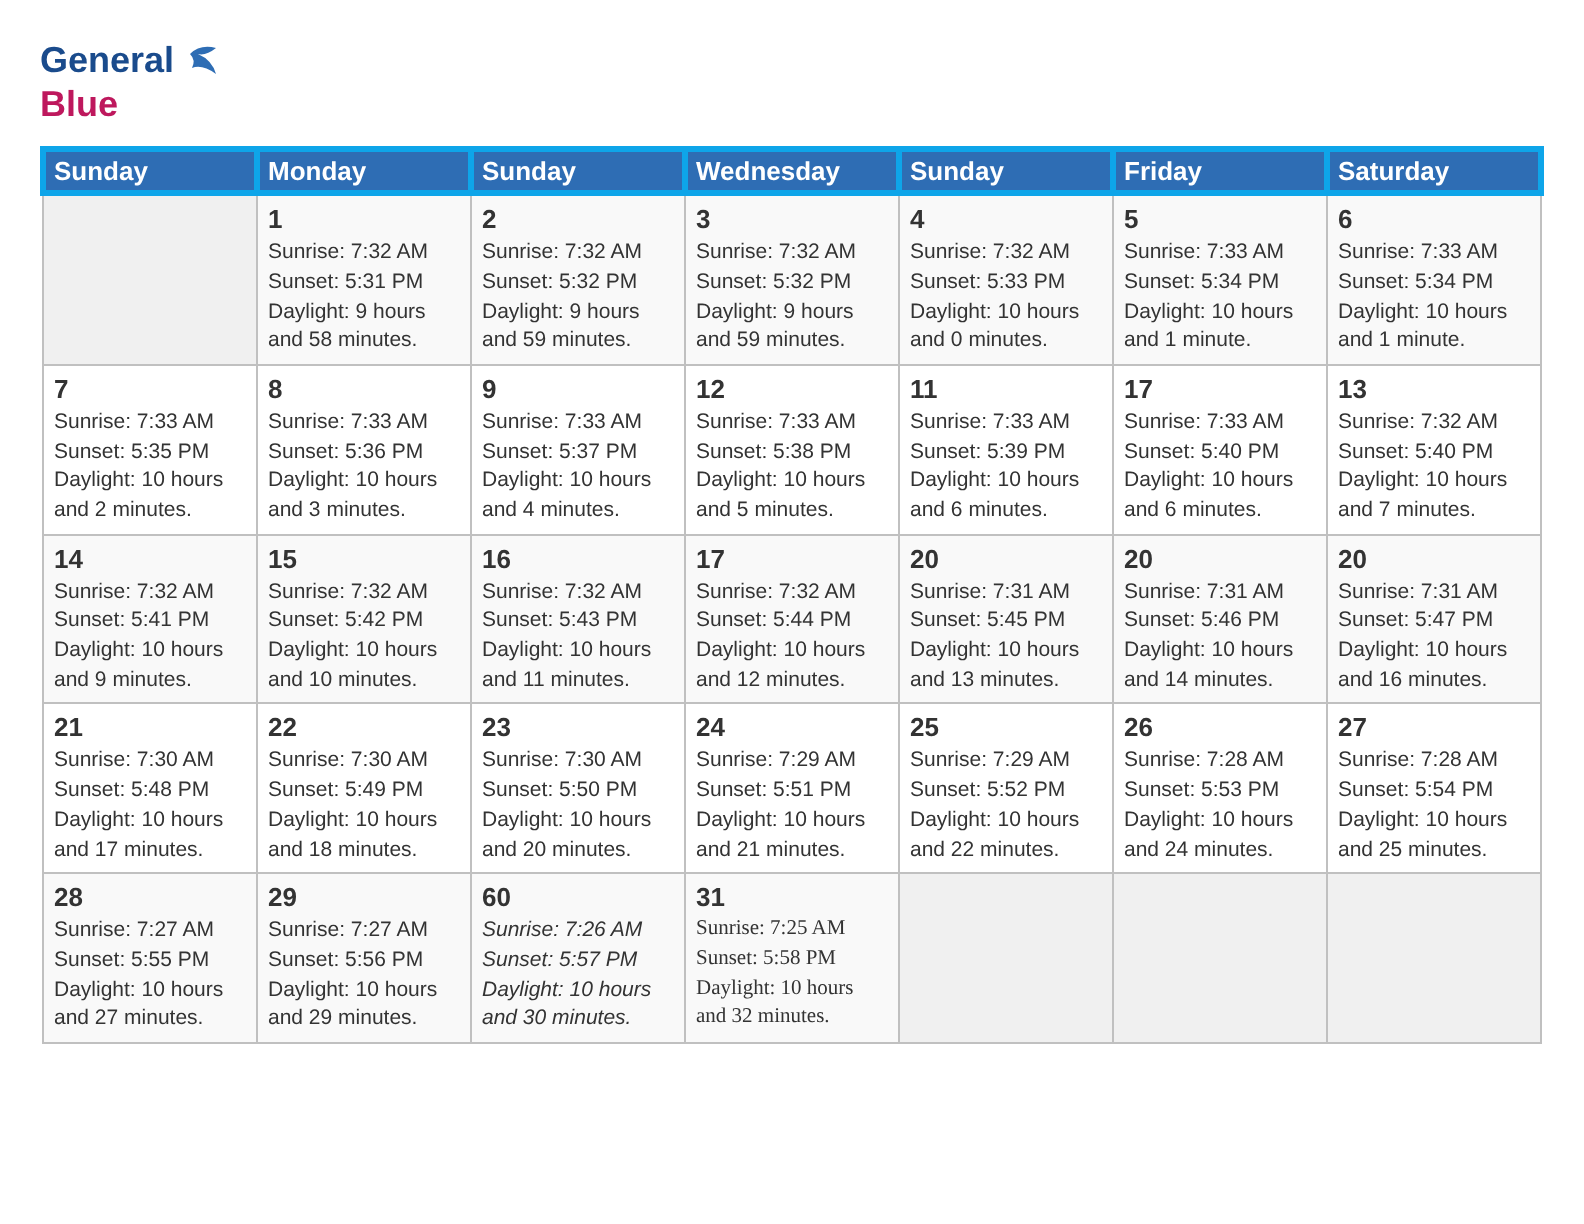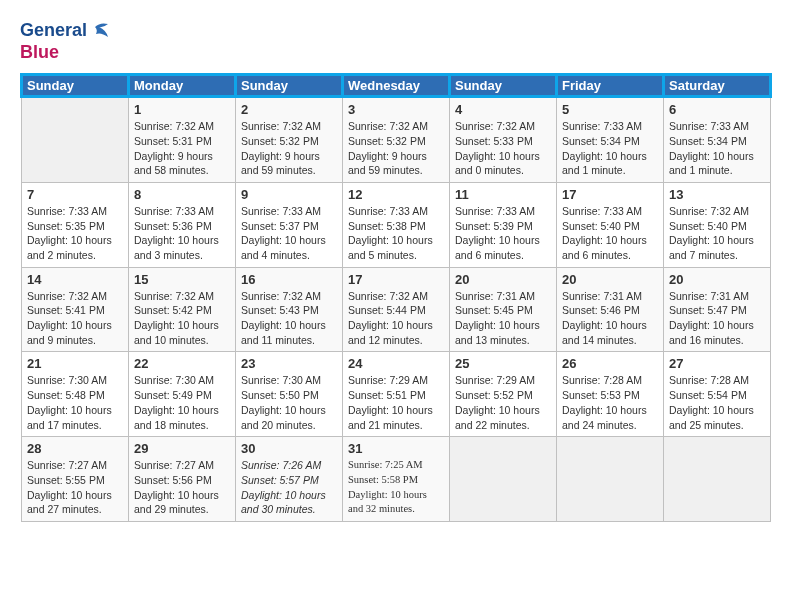--- a/index.html
+++ b/index.html
@@ -316,21 +316,21 @@
 and 27 minutes.</div>
         </td>
         <td>
           <span class="day-number">29</span>
           <div class="day-info" style="white-space: pre-line;">Sunrise: 7:27 AM
 Sunset: 5:56 PM
 Daylight: 10 hours
 and 29 minutes.</div>
         </td>
         <td>
-          <span class="day-number">30</span>
+          <span class="day-number">60</span>
           <div class="day-info" style="white-space: pre-line; font-style: italic;">Sunrise: 7:26 AM
 Sunset: 5:57 PM
 Daylight: 10 hours
 and 30 minutes.</div>
         </td>
         <td>
           <span class="day-number">31</span>
           <div class="day-info" style="white-space: pre-line; font-family: Liberation Serif, serif;">Sunrise: 7:25 AM
 Sunset: 5:58 PM
 Daylight: 10 hours

